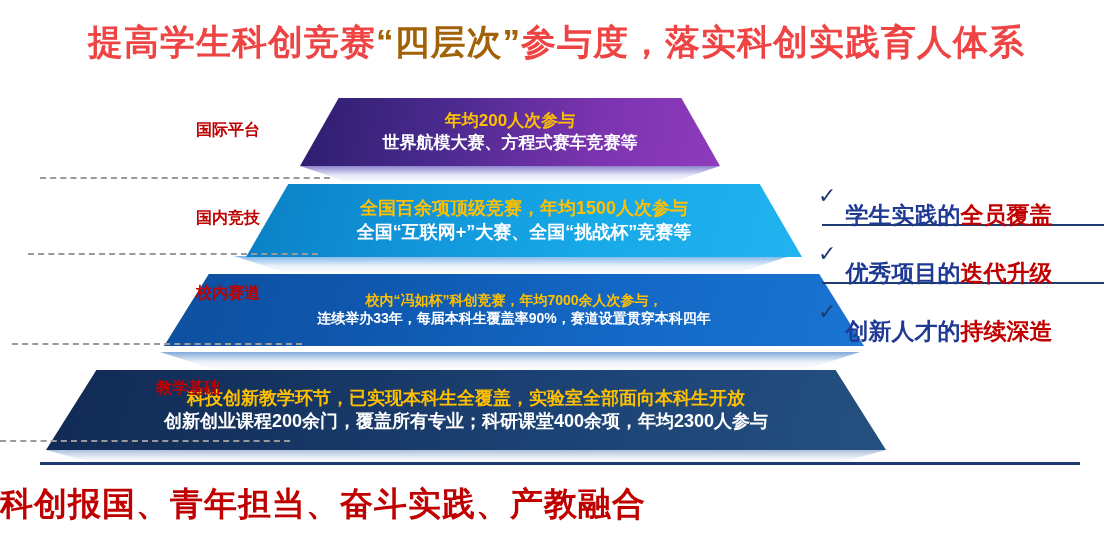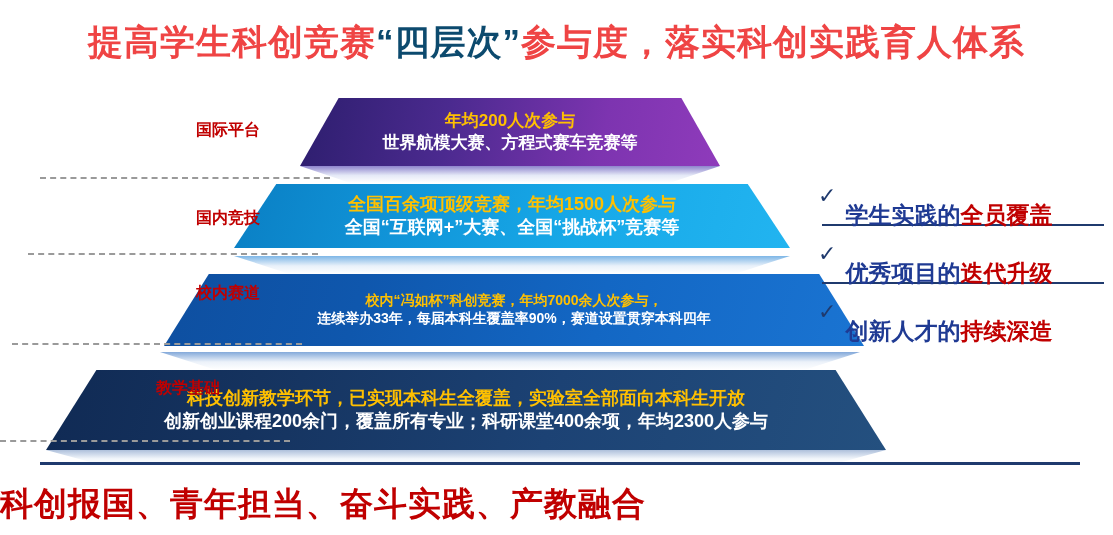--- a/index.html
+++ b/index.html
@@ -27,21 +27,21 @@
     top: 22px;
     width: 1113px;
     text-align: center;
     font-size: 35px;
     font-weight: 700;
     letter-spacing: 1px;
     white-space: nowrap;
     line-height: 1.15;
   }
   #title .t-blue { color: #ef4444; }
-  #title .t-red  { color: #0c4a6e; }
+  #title .t-red  { color: #a16207; }
 
   
   #pyramid {
     position: absolute;
     left: 0;
     top: 92px;
     width: 830px;
     height: 360px;
   }
 
@@ -77,22 +77,22 @@
   #shadow-1 {
     position: absolute;
     left: 300px; top: 74px;
     width: 420px; height: 17px;
     background: linear-gradient(180deg, rgba(122,110,196,0.85) 0%, rgba(160,175,225,0.28) 55%, rgba(255,255,255,0) 100%);
     clip-path: polygon(0% 0%, 100% 0%, 88% 100%, 12% 100%);
   }
 
   
   #tier-2 {
-    left: 234px; top: 92px;
-    width: 556px; height: 64px;
+    left: 246px; top: 92px;
+    width: 556px; height: 73px;
     font-size: 18px;
     background: linear-gradient(105deg, #0a7fc4 0%, #1194d8 30%, #17a9e8 62%, #22b4f0 100%);
     clip-path: polygon(7.6% 0%, 92.4% 0%, 100% 100%, 0% 100%);
   }
   #shadow-2 {
     position: absolute;
     left: 234px; top: 164px;
     width: 556px; height: 18px;
     background: linear-gradient(180deg, rgba(93,164,224,0.8) 0%, rgba(170,200,235,0.26) 55%, rgba(255,255,255,0) 100%);
     clip-path: polygon(0% 0%, 100% 0%, 90% 100%, 10% 100%);

